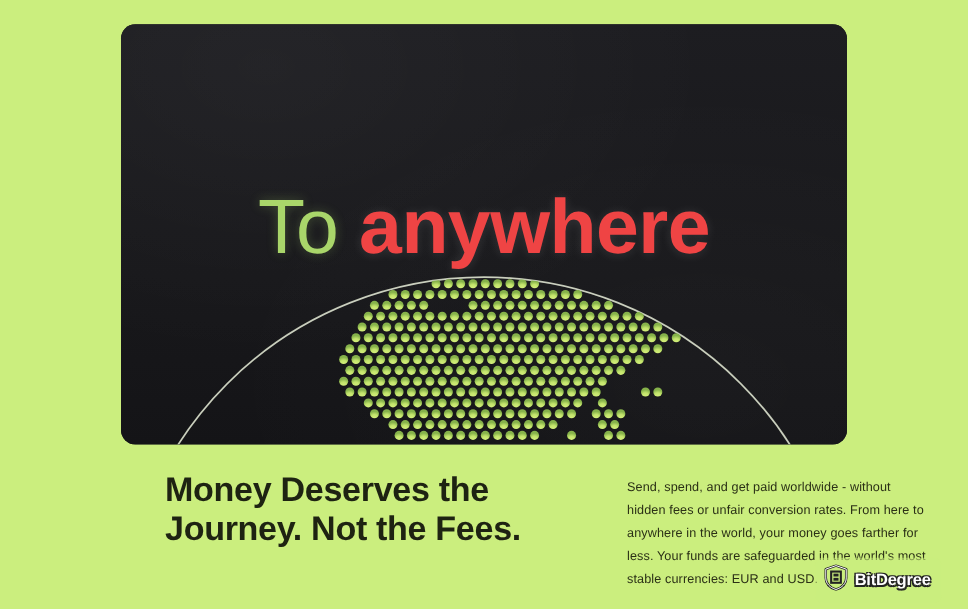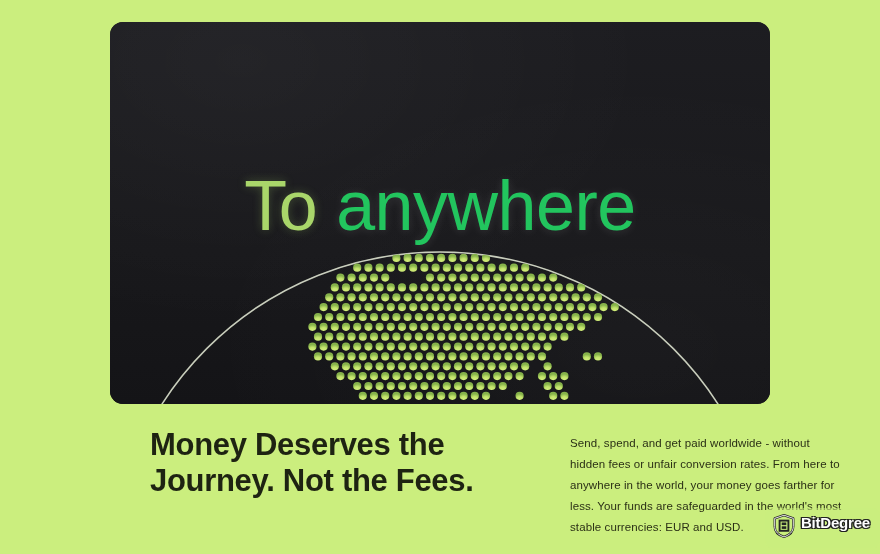--- a/index.html
+++ b/index.html
@@ -41,22 +41,22 @@
     line-height:1.05;
     white-space:nowrap;
     z-index:4;
   }
   .hero-title .accent {
     color:#a9d66a;
     text-shadow:0 0 10px rgba(169,214,106,0.28);
     text-align:center;
   }
   .hero-title .plain {
-    color:#22c55e;
-    font-weight:400;
+    color:#ef4444;
+    font-weight:700;
     text-shadow:0 1px 10px rgba(255,255,255,0.12);
   }
 
   
   .globe-wrap {
     position:absolute;
     left:0; top:0; width:100%; height:100%;
     z-index:2;
   }
   .globe-wrap svg { display:block; width:100%; height:100%; }
@@ -82,22 +82,22 @@
     width:272px;
     font-size:11.5px;
     line-height:21px;
     color:#2b3016;
     letter-spacing:0.1px;
   }
 
   
   .watermark {
     position:absolute;
-    right:0; bottom:6px;
-    display:flex; gap:6px;
+    right:24px; bottom:6px;
+    display:flex; align-items:center; gap:6px;
     padding:6px 10px 6px 8px;
     background:rgba(203,238,126,0.55);
     border-radius:7px;
   }
   .watermark .shield { display:block; }
   .watermark .brand {
     font-size:15px;
     font-weight:700;
     color:#ffffff;
     letter-spacing:-0.2px;

